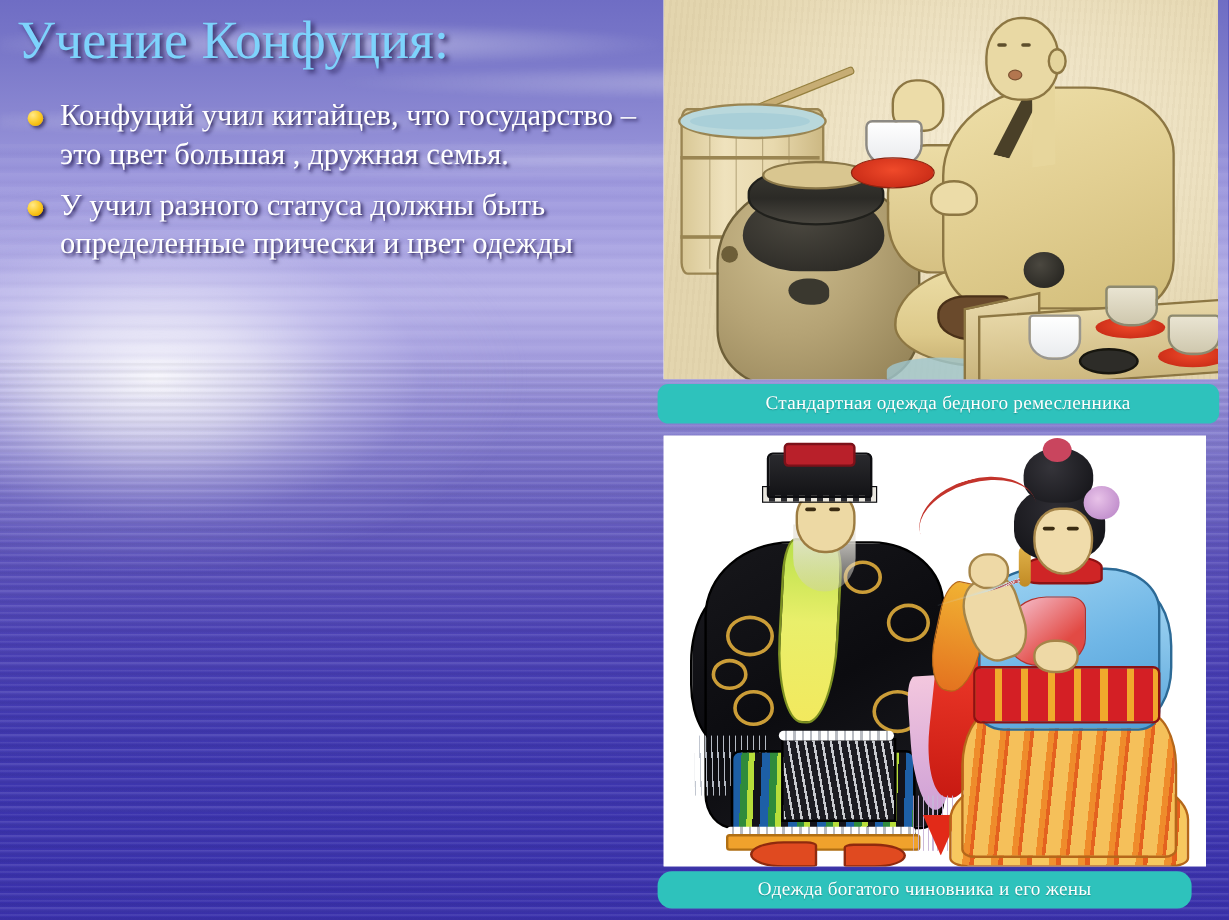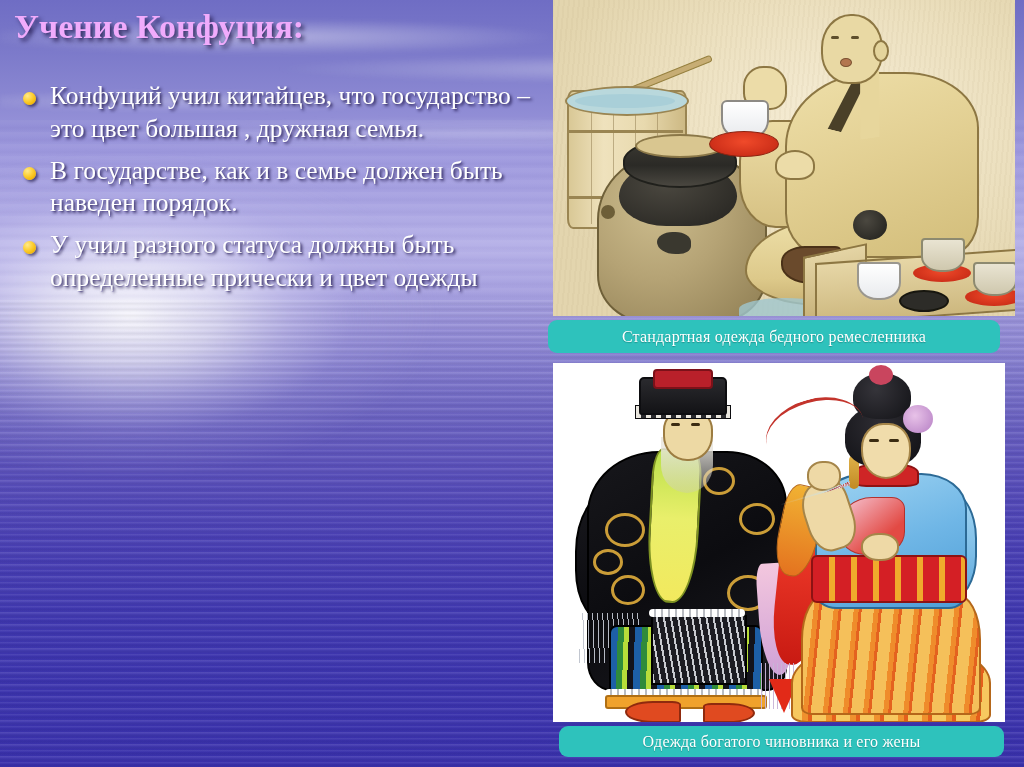--- a/index.html
+++ b/index.html
@@ -75,21 +75,21 @@
       rgba(30,20,120,.05) 8px,
       rgba(255,255,255,0) 12px);
     opacity:.7;
   }
 
   
   #text-col{position:absolute;left:0;top:0;width:548px;height:767px;}
 
   #page-title{
     position:absolute;left:14px;top:8px;width:520px;
-    font-size:34px;line-height:1.12;font-weight:700;color:#f0abfc;
+    font-size:45px;line-height:1.12;font-weight:400;color:#7dd3fc;
     text-shadow:3px 3px 4px rgba(20,10,60,.72), 1px 1px 0 rgba(120,110,180,.5);
     white-space:nowrap;
   }
 
   #bullet-list{position:absolute;left:6px;top:80px;width:542px;list-style:none;margin:0;padding:0;}
   .bullet-item{
     position:relative;
     padding-left:44px;
     margin-bottom:9px;
     color:#ffffff;
@@ -214,22 +214,22 @@
   .caption-box{
     position:absolute;
     background:#2ec2bc;
     border-radius:9px;
     color:#ffffff;
     font-size:16px;
     letter-spacing:.2px;
     display:flex;align-items:center;justify-content:center;
     text-shadow:0 1px 1px rgba(0,60,58,.35);
   }
-  #caption-artisan{left:0px;top:320px;width:452px;height:33px;}
-  #caption-officials{left:11px;top:726px;width:445px;height:31px;}
+  #caption-artisan{left:0px;top:320px;width:452px;height:33px;padding-left:16px;}
+  #caption-officials{left:0;top:726px;width:445px;height:31px;border-radius:12px;}
 
   
   #photo-officials{left:5px;top:363px;width:452px;height:359px;background:#ffffff;}
   .art2{position:absolute;inset:0;background:#ffffff;}
 
   
   .of-hat{position:absolute;left:86px;top:14px;width:84px;height:34px;
     background:linear-gradient(180deg,#2a2a2e,#131316);border:2px solid #0d0d10;border-radius:5px 5px 3px 3px;}
   .of-hat-top{position:absolute;left:100px;top:6px;width:56px;height:16px;
     background:#b9202a;border:2px solid #7c1119;border-radius:4px;}
@@ -371,21 +371,20 @@
 
     <div id="page-title">Учение Конфуция:</div>
 
     <ul id="bullet-list">
       <li class="bullet-item">
         <span class="bullet-dot"></span>
         <span>Конфуций учил китайцев, что государство – это цвет большая , дружная семья.</span>
       </li>
       <li class="bullet-item">
         <span class="bullet-dot"></span>
-        <span>В государстве, как и в семье должен быть наведен порядок.</span>
       </li>
       <li class="bullet-item">
         <span class="bullet-dot"></span>
         <span>У учил разного статуса должны быть определенные прически и цвет одежды</span>
       </li>
     </ul>
   </div>
 
   <div id="media-col">
 

